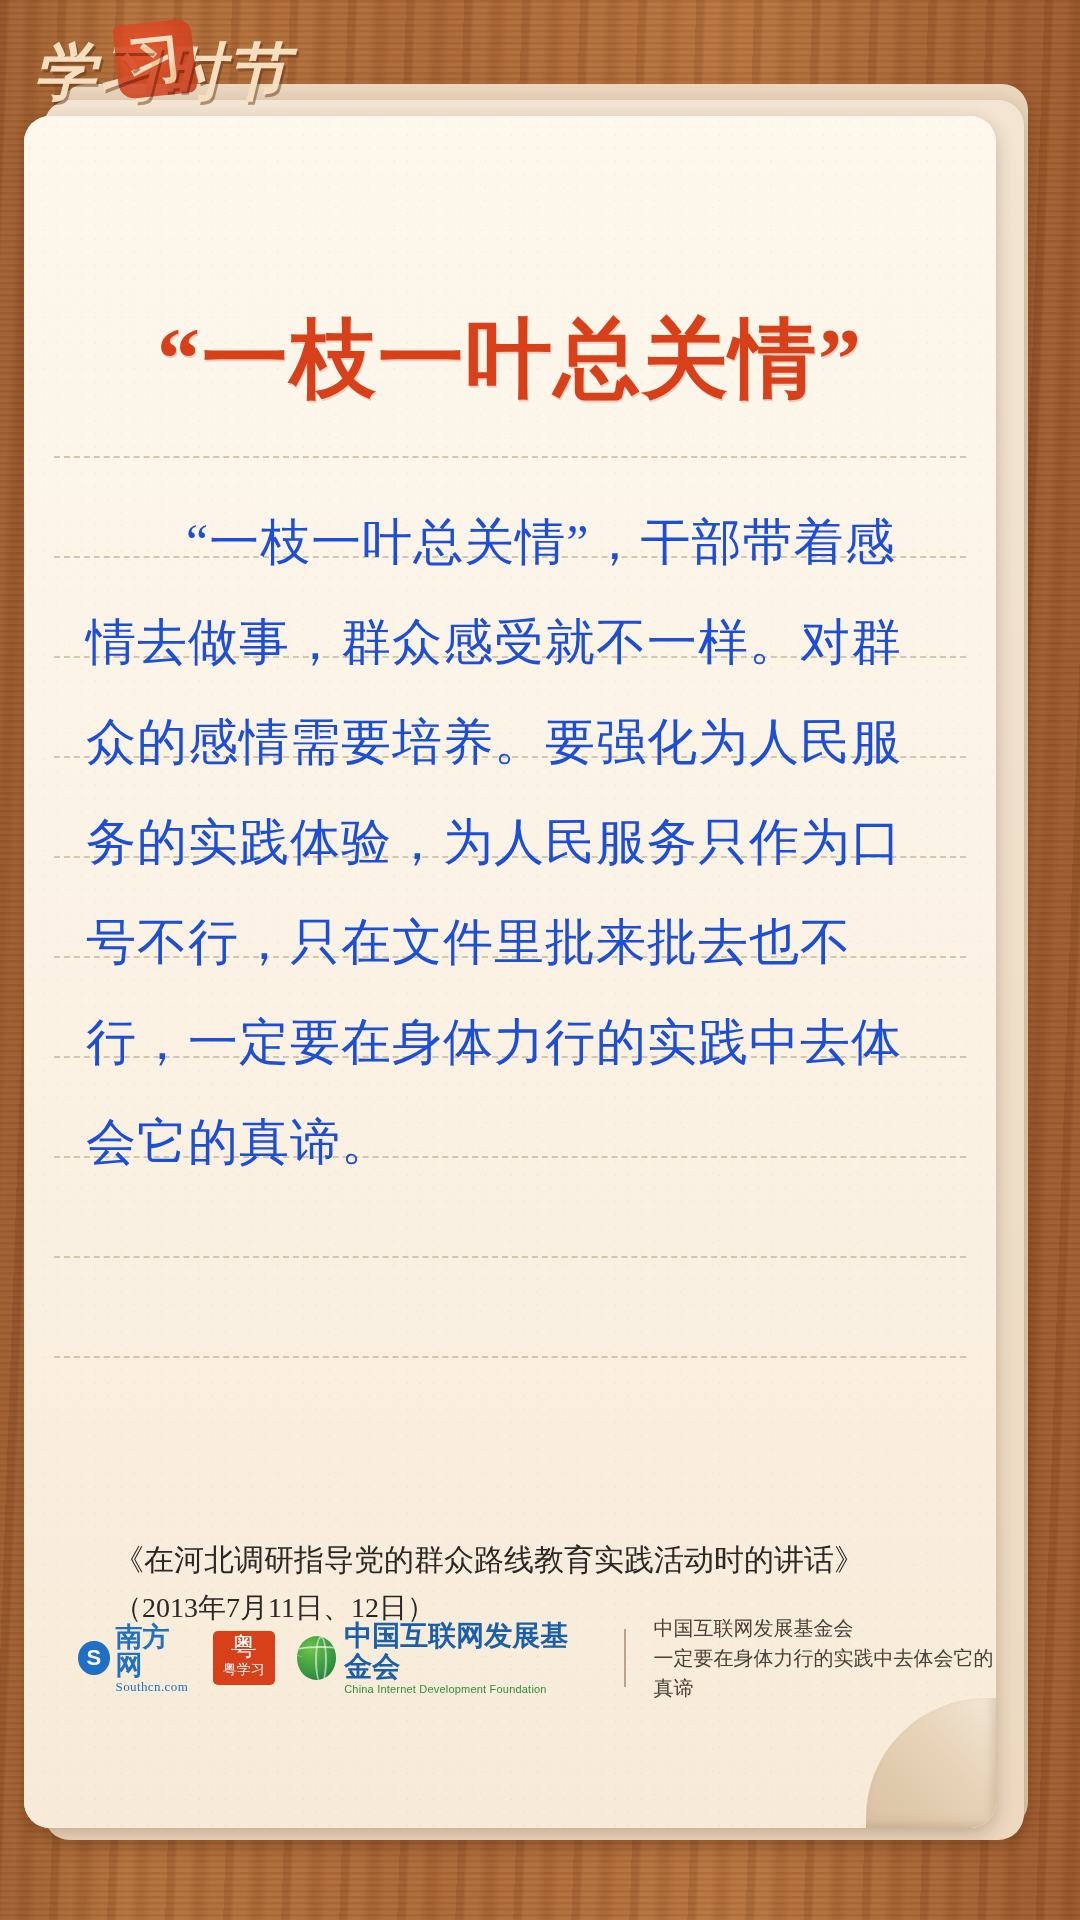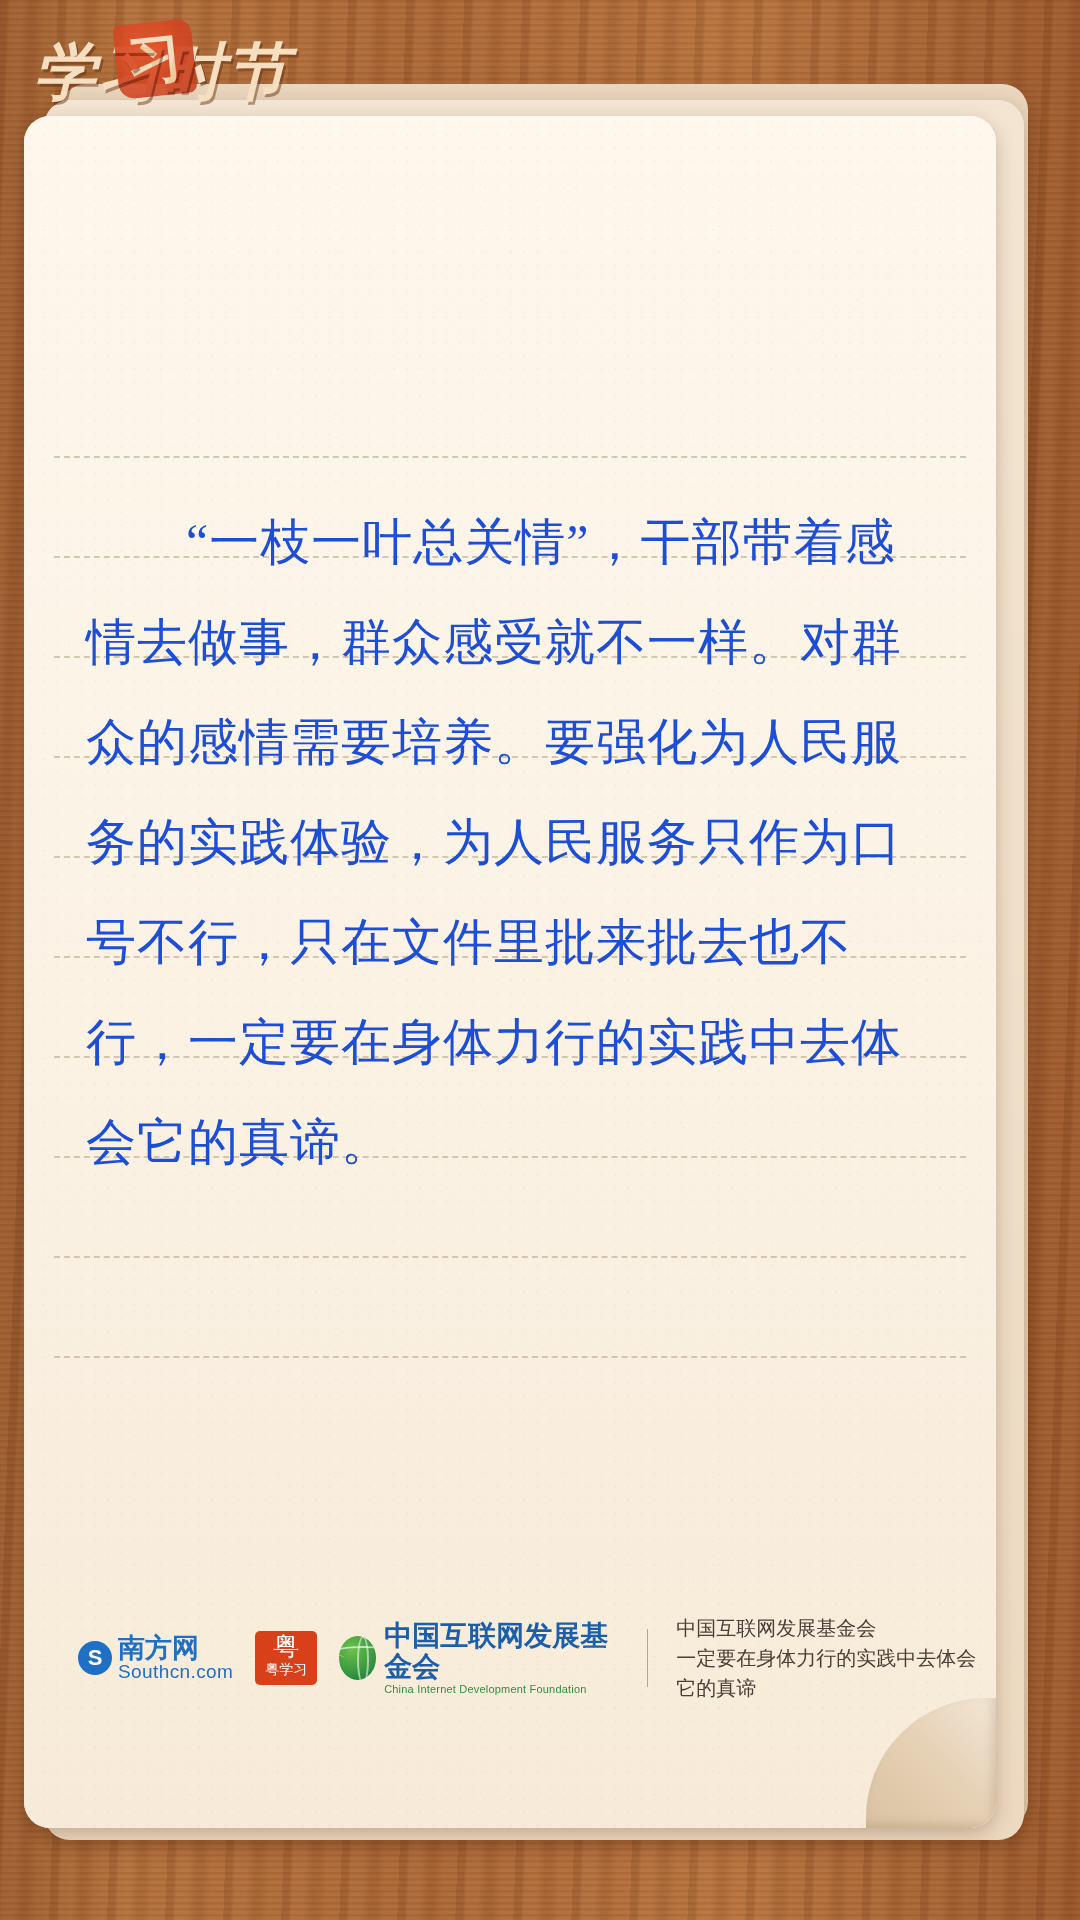--- a/index.html
+++ b/index.html
@@ -228,22 +228,22 @@
     line-height: 34px;
     text-align: center;
     font-family: "Liberation Sans", sans-serif;
   }
   .logo-southcn .txt { line-height: 1.05; }
   .logo-southcn .cn {
     font-size: 27px; font-weight: bold; color: #1f6fc4;
     font-family: "Liberation Serif", serif;
   }
   .logo-southcn .en {
-    font-size: 19px; color: #1f6fc4; letter-spacing: .4px;
-    font-family: Liberation Sans, sans-serif;
+    font-size: 13px; color: #1f6fc4; letter-spacing: .4px;
+    font-family: Liberation Serif, serif;
   }
 
   .logo-yuexuexi { display: flex; align-items: center; }
   .logo-yuexuexi .box {
     width: 62px; height: 54px;
     background: #d8401a;
     border-radius: 5px;
     color: #fff;
     text-align: center;
     font-family: "Liberation Sans", sans-serif;
@@ -304,36 +304,41 @@
     <div class="brand-seal"></div>
   </div>
 
   <div class="sheet sheet-back2"></div>
   <div class="sheet sheet-back1"></div>
 
   <div class="sheet sheet-main">
     <div class="sheet-main-inner"></div>
     <div class="speckle"></div>
 
+    <div class="title">“一枝一叶总关情”</div>
 
     <div class="rules">
       <div class="rule"></div>
       <div class="rule"></div>
       <div class="rule"></div>
       <div class="rule"></div>
       <div class="rule"></div>
       <div class="rule"></div>
       <div class="rule"></div>
       <div class="rule"></div>
       <div class="rule"></div>
       <div class="rule"></div>
     </div>
 
     <div class="body-text">“一枝一叶总关情”，干部带着感情去做事，群众感受就不一样。对群众的感情需要培养。要强化为人民服务的实践体验，为人民服务只作为口号不行，只在文件里批来批去也不行，一定要在身体力行的实践中去体会它的真谛。</div>
 
+    <div class="source">
+      <div>《在河北调研指导党的群众路线教育实践活动时的讲话》</div>
+      <div class="date">（2013年7月11日、12日）</div>
+    </div>
 
     <div class="corner-curl"></div>
   </div>
 
   <div class="footer">
     <div class="logo-southcn">
       <div class="mark">S</div>
       <div class="txt">
         <div class="cn">南方网</div>
         <div class="en">Southcn.com</div>

